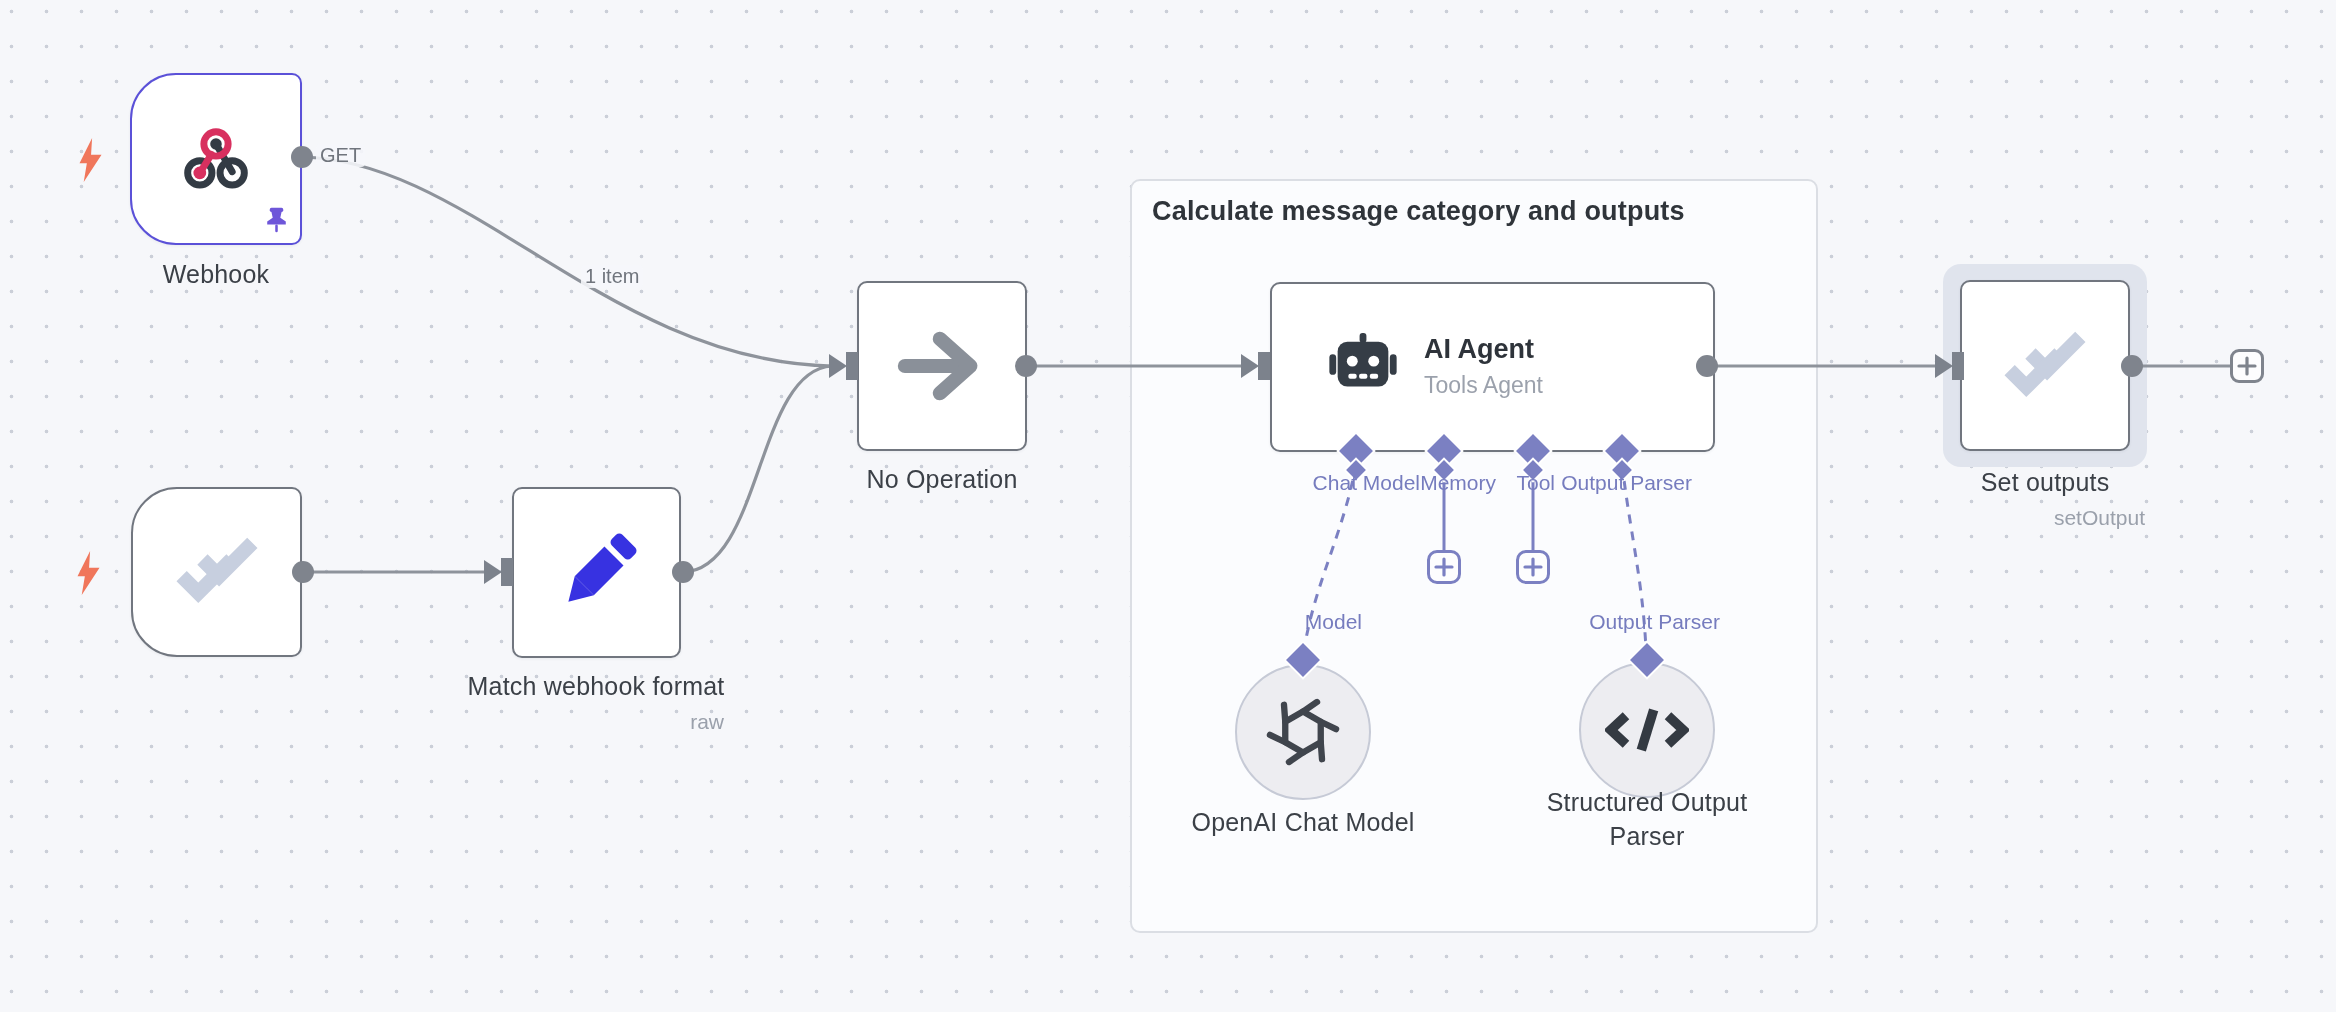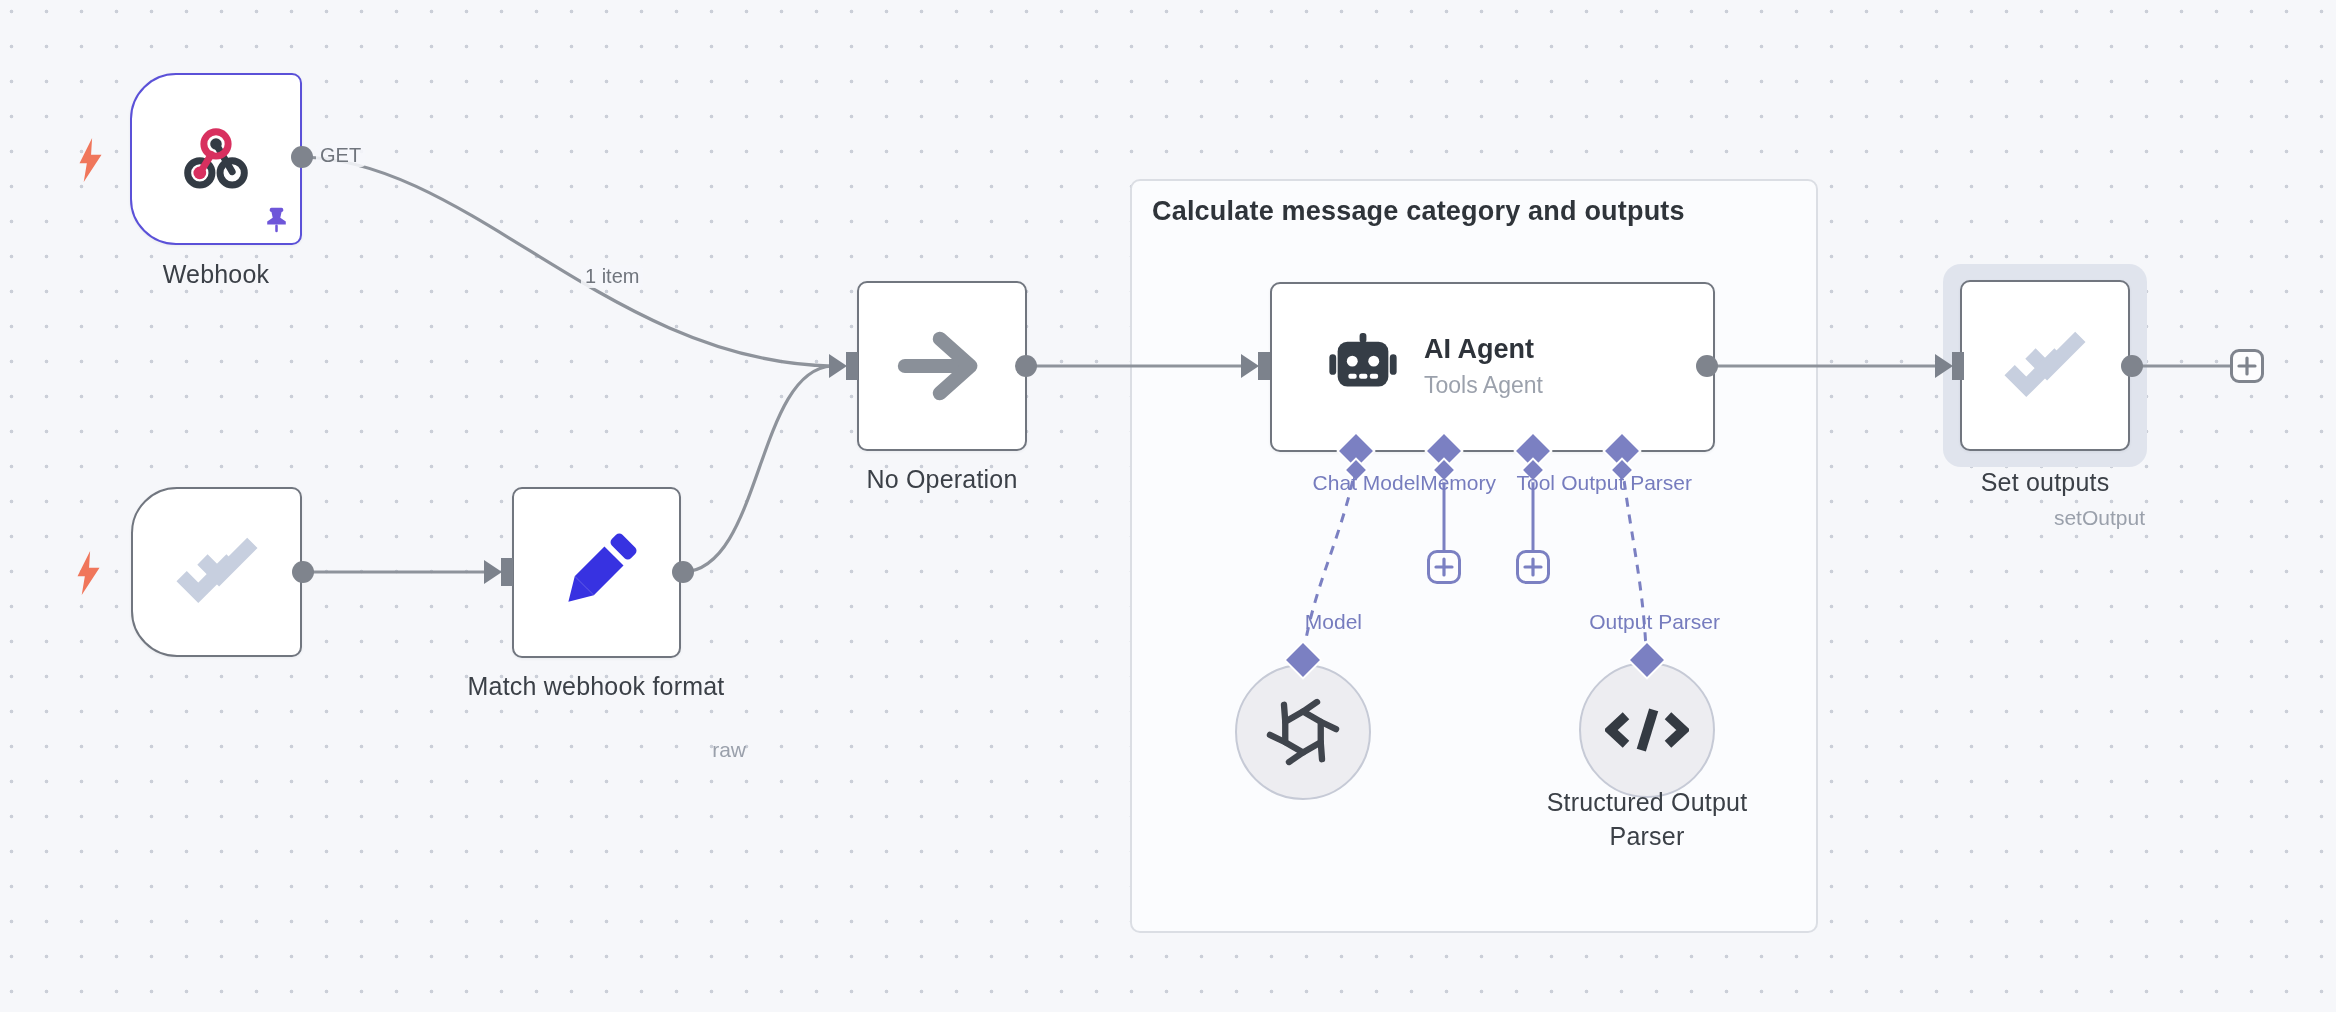--- a/index.html
+++ b/index.html
@@ -268,30 +268,31 @@
       </g>
     </svg>
   </div>
 
   <div class="nlabel" style="left:116px;top:258px;width:200px;">Webhook</div>
   <div class="tinylabel" style="left:316px;top:144px;">GET</div>
   <div class="tinylabel" style="left:548px;top:265px;margin-left:33px;">1 item</div>
 
 
   <div class="nlabel" style="left:446px;top:670px;width:300px;">Match webhook format</div>
-  <div class="sublabel" style="left:446px;top:710px;width:300px;margin-top:28px;">raw</div>
+  <div class="sublabel" style="left:424px;top:710px;width:300px;">raw</div>
 
   <div class="nlabel" style="left:842px;top:463px;width:200px;">No Operation</div>
 
   <div class="portlabel" style="left:1280px;top:471px;width:140px;">Chat Model</div>
   <div class="portlabel" style="left:1394px;top:471px;width:102px;">Memory</div>
   <div class="portlabel" style="left:1511px;top:471px;width:44px;">Tool</div>
   <div class="portlabel" style="left:1552px;top:471px;width:140px;">Output Parser</div>
 
   <div class="portlabel" style="left:1242px;top:610px;width:120px;">Model</div>
   <div class="portlabel" style="left:1574px;top:610px;width:146px;">Output Parser</div>
 
+  <div class="nlabel" style="left:1153px;top:806px;width:300px;">OpenAI Chat Model</div>
   <div class="nlabel" style="left:1517px;top:786px;width:260px;">Structured Output Parser</div>
 
   <div class="nlabel" style="left:1945px;top:466px;width:200px;">Set outputs</div>
   <div class="sublabel" style="left:1945px;top:506px;width:200px;">setOutput</div>
 
 </div>
 
 </body></html>

